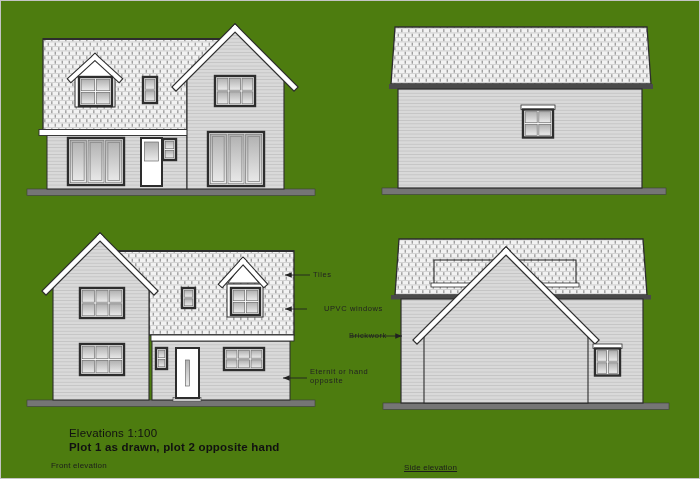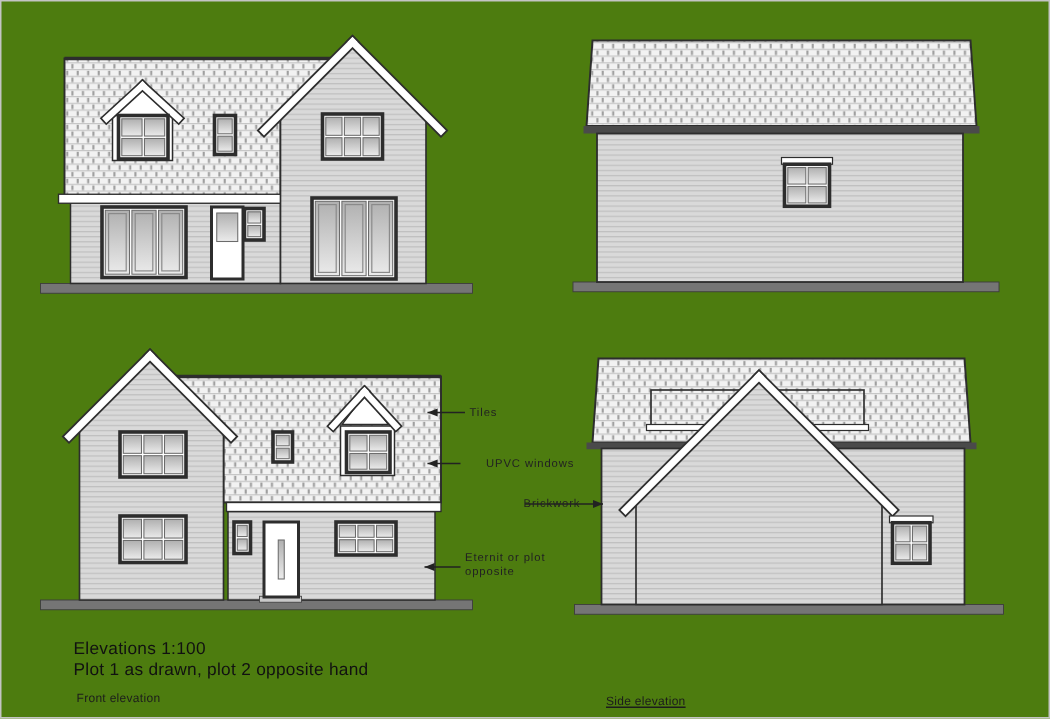--- a/index.html
+++ b/index.html
@@ -9,21 +9,21 @@
   }
   #draw-svg{position:absolute;left:0;top:0;}
   .label{
     position:absolute;color:#222;font-size:7.5px;letter-spacing:0.6px;
     white-space:nowrap;line-height:9px;
   }
   .caption-sm{
     position:absolute;color:#1c1c1c;font-size:8px;letter-spacing:0.2px;white-space:nowrap;margin-top:44px;
   }
   .caption-lg{
-    position:absolute;color:#111;font-size:11.5px;letter-spacing:0.2px;white-space:nowrap;
+    position:absolute;color:#111;font-size:11.5px;letter-spacing:0.2px;white-space:nowrap;margin-left:20px;
   }
 </style>
 </head>
 <body>
 
 <div id="stage">
 
   <svg id="draw-svg" width="700" height="479" viewBox="0 0 700 479" xmlns="http://www.w3.org/2000/svg">
     <defs>
       <pattern id="tiles" width="7" height="9" patternUnits="userSpaceOnUse">
@@ -246,21 +246,21 @@
       <path d="M306,308 L284,308" marker-end="url(#arr)"></path>
       <path d="M349,335 L401,335" marker-end="url(#arr)"></path>
       <path d="M306,377 L282,377" marker-end="url(#arr)"></path>
     </g>
   </svg>
 
   <div class="label" style="left:312px;top:269px;">Tiles</div>
   <div class="label" style="left:323px;top:303px;text-align:center;">UPVC windows</div>
   <div class="label" style="left:312px;top:330px;margin-left:36px;">Brickwork</div>
   <div class="label" style="left:309px;top:366px;">
-    <span>Eternit or plot</span><br>
+    <span>Eternit or hand</span><br>
     <span>opposite</span>
   </div>
 
   <div class="caption-sm" style="left:50px;top:416px;">Front elevation</div>
   <div class="caption-sm" style="left:403px;top:418px;text-decoration:underline;">Side elevation</div>
   <div class="caption-lg" style="left:48px;top:426px;">Elevations 1:100</div>
-  <div class="caption-lg" style="left:48px;top:440px;">Plot 1 as drawn, plot 2 opposite hand</div>
+  <div class="caption-lg" style="left:48px;top:440px;font-weight:bold;">Plot 1 as drawn, plot 2 opposite hand</div>
 </div>
 
 </body></html>

